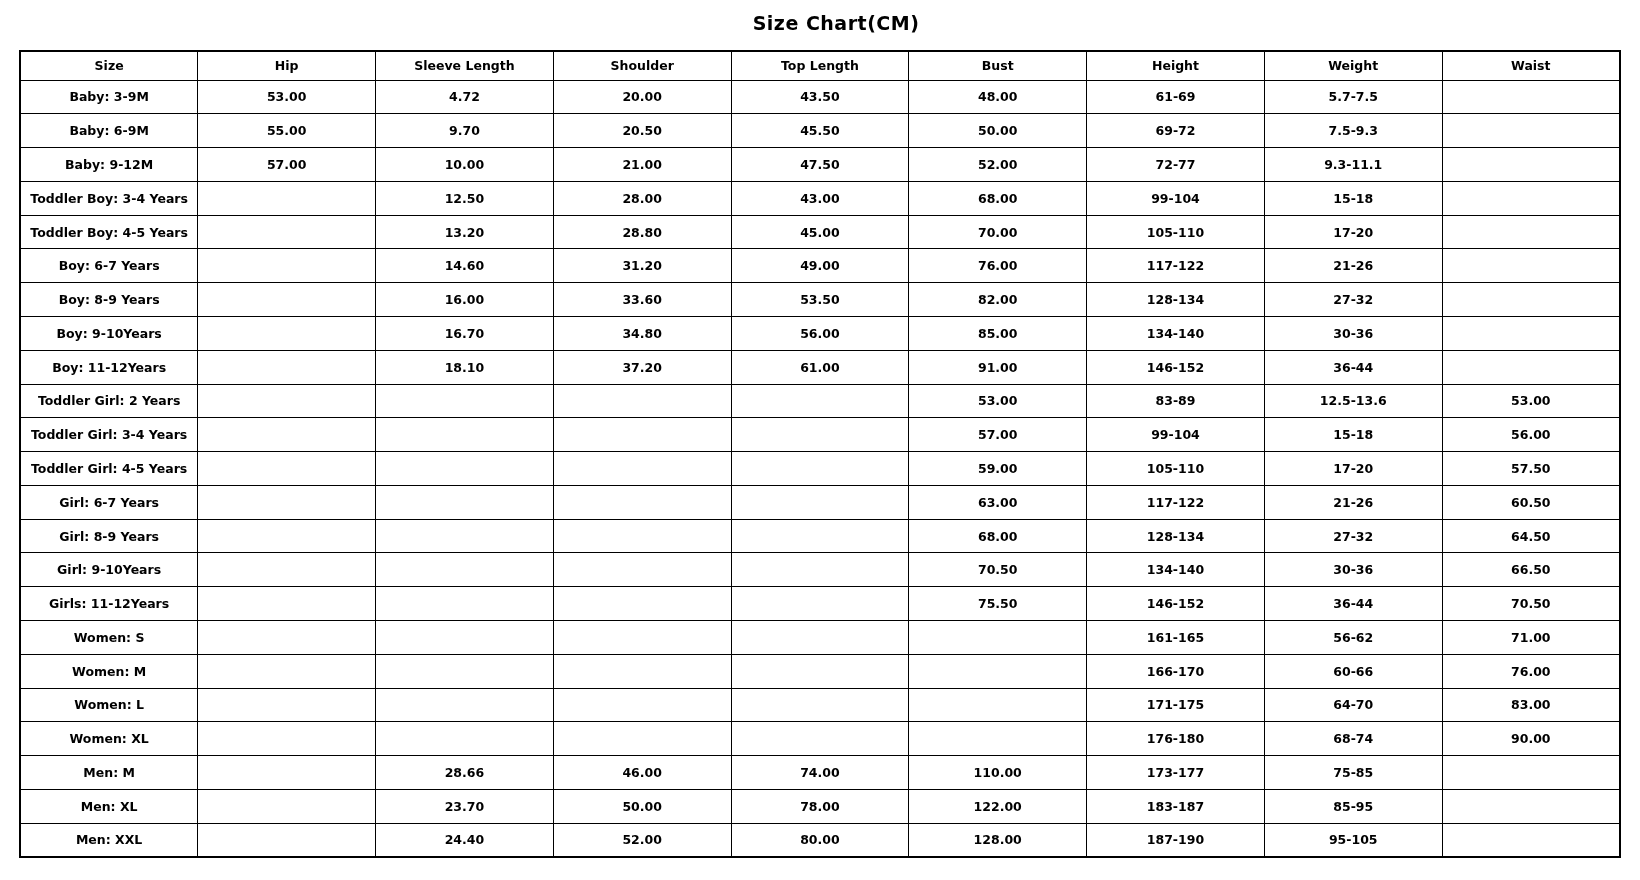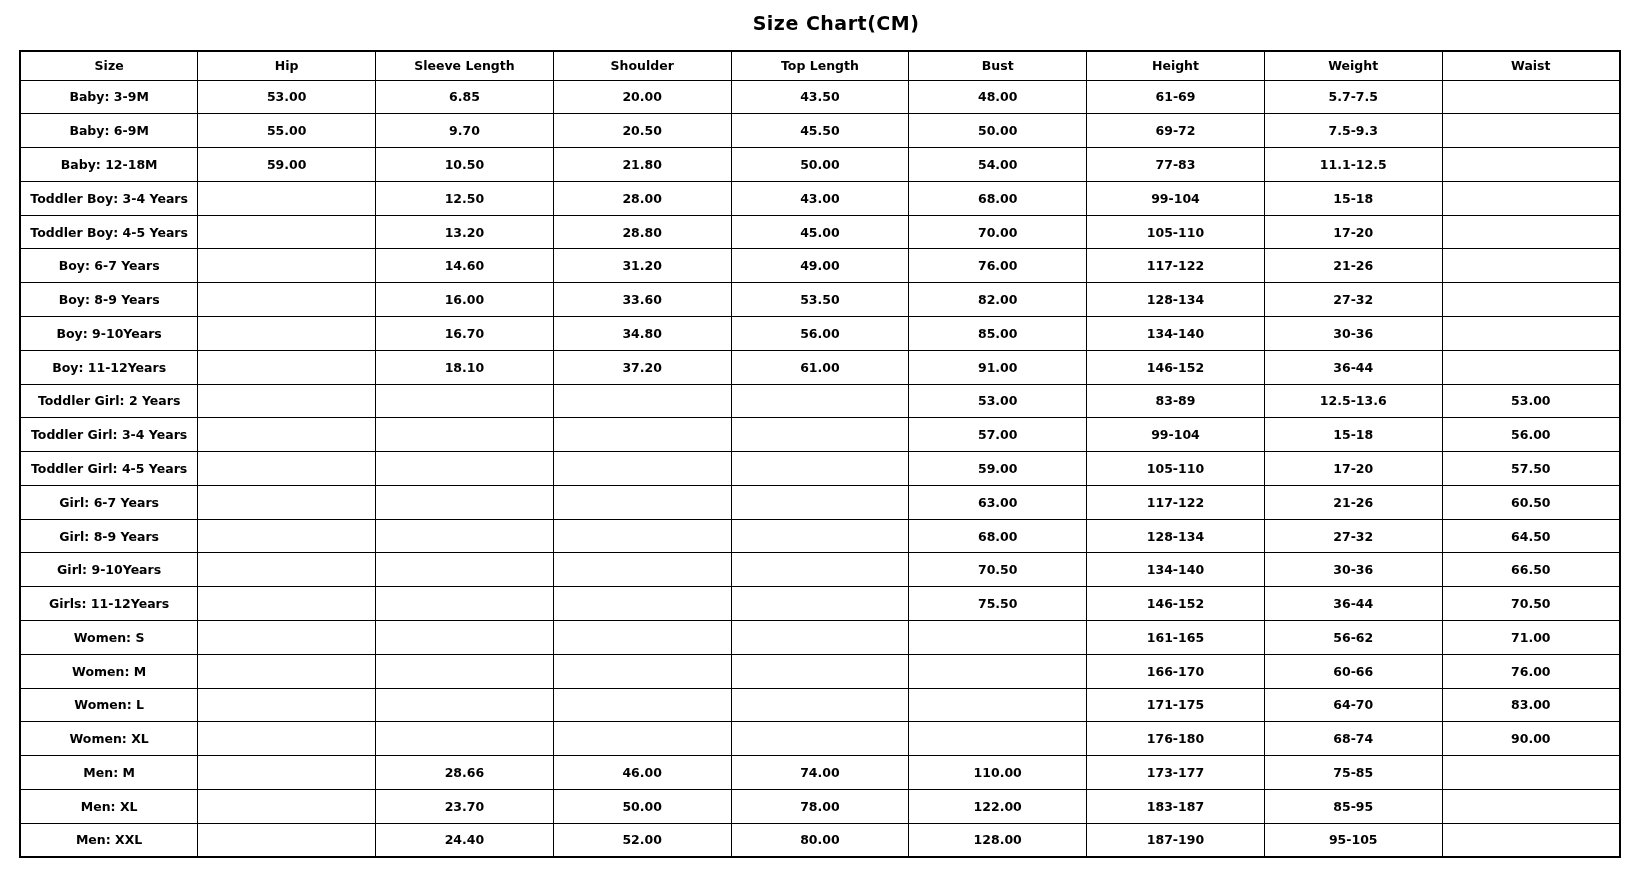--- a/index.html
+++ b/index.html
@@ -71,48 +71,48 @@
           <th>Bust</th>
           <th>Height</th>
           <th>Weight</th>
           <th>Waist</th>
         </tr>
       </thead>
     <tbody>
         <tr>
           <td>Baby: 3-9M</td>
           <td>53.00</td>
-          <td>6.85</td>
+          <td>4.72</td>
           <td>20.00</td>
           <td>43.50</td>
           <td>48.00</td>
           <td>61-69</td>
           <td>5.7-7.5</td>
           <td></td>
         </tr>
         <tr>
           <td>Baby: 6-9M</td>
           <td>55.00</td>
           <td>9.70</td>
           <td>20.50</td>
           <td>45.50</td>
           <td>50.00</td>
           <td>69-72</td>
           <td>7.5-9.3</td>
           <td></td>
         </tr>
         <tr>
-          <td>Baby: 12-18M</td>
-          <td>59.00</td>
-          <td>10.50</td>
-          <td>21.80</td>
-          <td>50.00</td>
-          <td>54.00</td>
-          <td>77-83</td>
-          <td>11.1-12.5</td>
+          <td>Baby: 9-12M</td>
+          <td>57.00</td>
+          <td>10.00</td>
+          <td>21.00</td>
+          <td>47.50</td>
+          <td>52.00</td>
+          <td>72-77</td>
+          <td>9.3-11.1</td>
           <td></td>
         </tr>
         <tr>
           <td>Toddler Boy: 3-4 Years</td>
           <td></td>
           <td>12.50</td>
           <td>28.00</td>
           <td>43.00</td>
           <td>68.00</td>
           <td>99-104</td>

